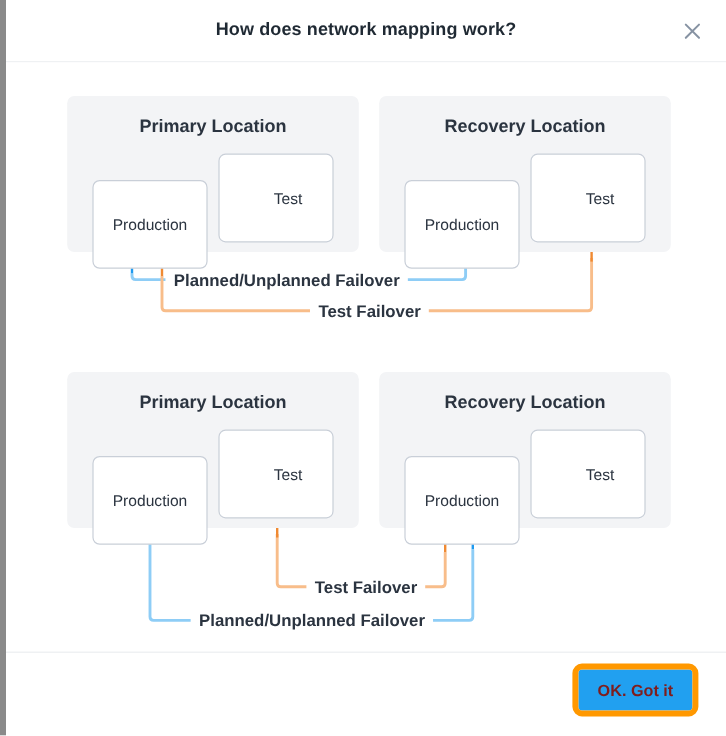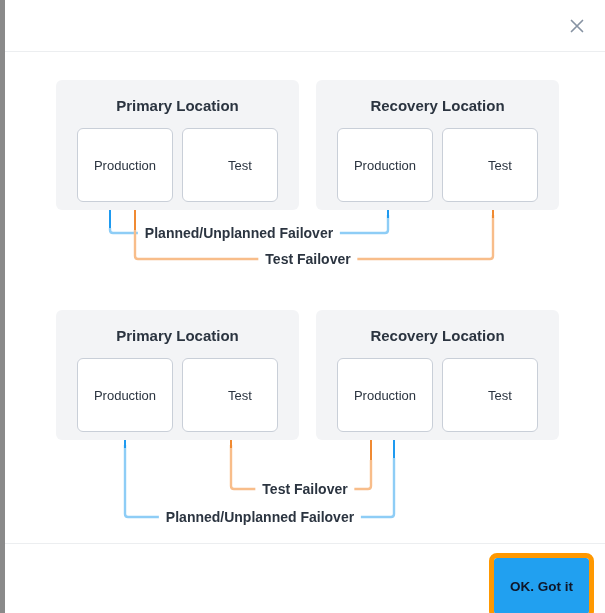--- a/index.html
+++ b/index.html
@@ -84,21 +84,21 @@
     width: 96px; height: 74px;
     background: #ffffff;
     border: 1px solid #c9cfd8;
     border-radius: 6px;
     display: flex;
     align-items: center;
     justify-content: center;
     font-size: 13px;
     color: #2b3440;
   }
-  .node.left  { left: 21px; }
+  .node.left  { left: 21px; margin-top: 22px; }
   .node.right { left: 126px; padding-left: 20px; }
 
   
   .wires {
     position: absolute;
     left: 0; top: 0;
     width: 605px; height: 215px;
     overflow: visible;
     pointer-events: none;
   }
@@ -118,42 +118,43 @@
   
   .dialog-footer {
     position: absolute;
     left: 0; right: 0; bottom: 0;
     height: 70px;
     background: #ffffff;
     border-top: 1px solid #eceef0;
   }
   .ok-button {
     position: absolute;
-    right: 16px; top: 14px;
+    right: 28px; top: 14px;
     min-width: 88px;
-    height: 56px;
+    height: 34px;
     padding: 0 16px;
     background: #21a0f0;
-    color: #0f172a;
+    color: #7f1d1d;
     font-size: 13.5px;
     font-weight: bold;
     border: none;
     border-radius: 3px;
     outline: 5px solid #ff9800;
     outline-offset: 0px;
     cursor: pointer;
     font-family: "Liberation Sans", sans-serif;
   }
 </style>
 </head>
 <body>
 
 <div id="root">
 
   <div class="dialog-header">
+    <div class="dialog-title">How does network mapping work?</div>
     <div class="close-btn">
       <svg width="14" height="14" viewBox="0 0 14 14" aria-hidden="true">
         <path d="M1.5 1.5 L12.5 12.5 M12.5 1.5 L1.5 12.5" stroke="currentColor" stroke-width="1.7" stroke-linecap="round" fill="none"></path>
       </svg>
     </div>
   </div>
 
   <div class="dialog-body">
 
     <div class="diagram top">

